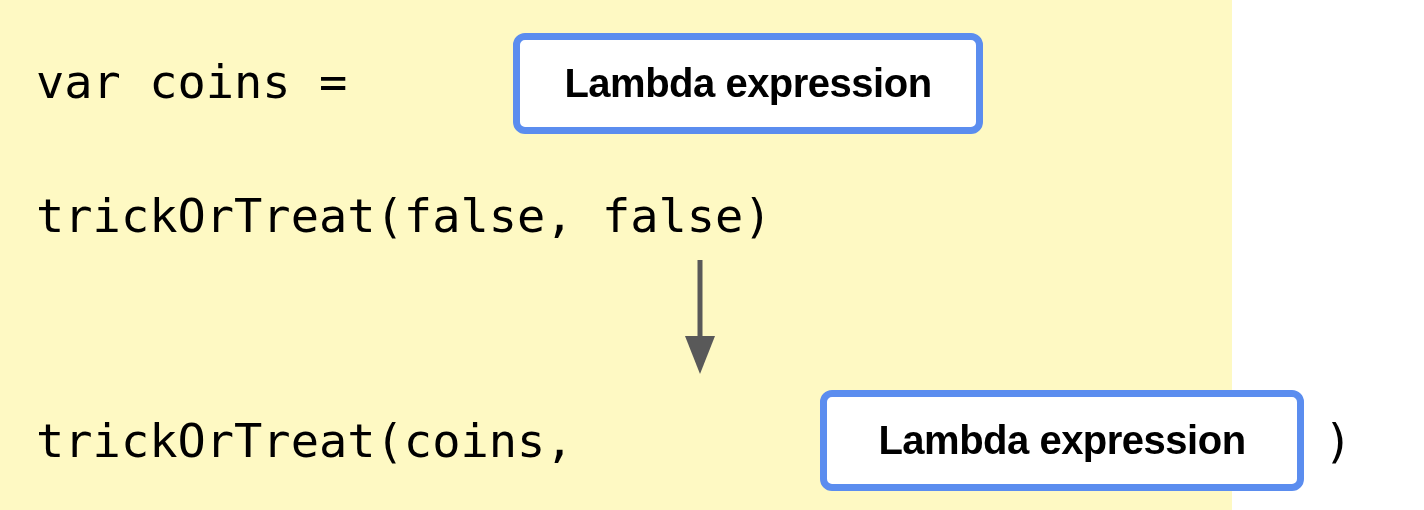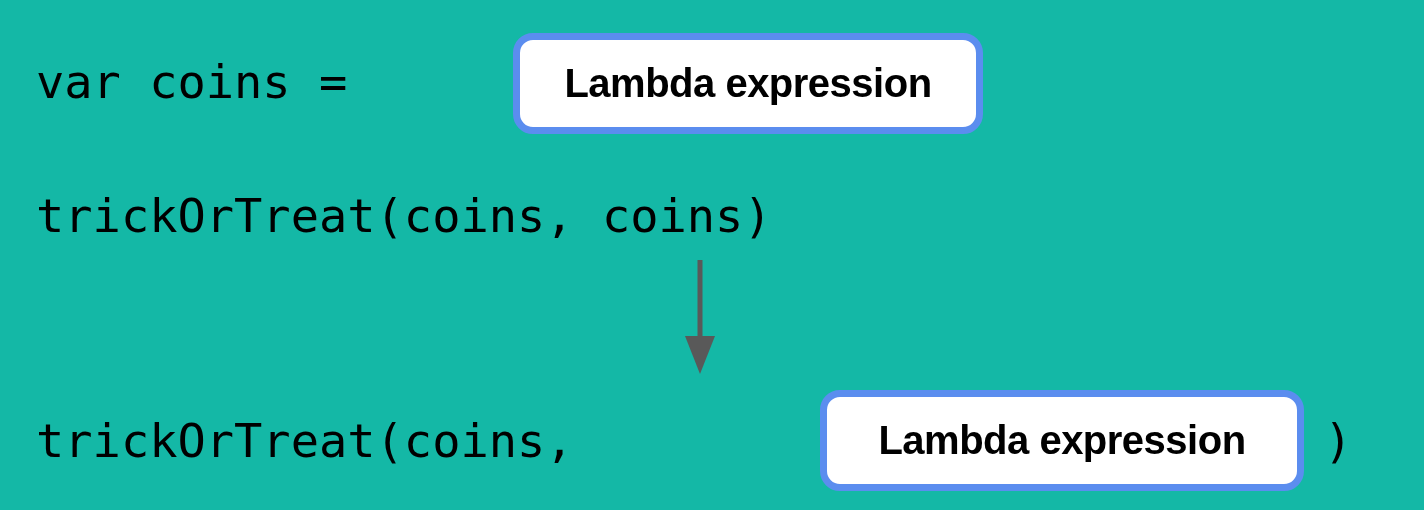--- a/index.html
+++ b/index.html
@@ -10,23 +10,23 @@
   body {
     width: 1424px;
     height: 510px;
     background: #ffffff;
     font-family: "Liberation Sans", sans-serif;
     overflow: hidden;
   }
 
   #canvas {
     position: relative;
-    width: 1424px;
+    width: 1232px;
     height: 510px;
-    background: #14b8a6;
+    background: #fef9c3;
     text-align: center;
   }
 
   
   .code {
     position: absolute;
     font-family: "DejaVu Sans Mono", monospace;
     font-size: 47px;
     font-weight: 400;
     color: #000000;
@@ -34,21 +34,21 @@
     letter-spacing: 0px;
     line-height: 1;
   }
 
   
   .chip {
     position: absolute;
     box-sizing: border-box;
     background: #ffffff;
     border: 7px solid #5b8def;
-    border-radius: 20px;
+    border-radius: 12px;
     display: flex;
     align-items: center;
     justify-content: center;
   }
   .chip-label {
     font-family: "Liberation Sans", sans-serif;
     font-weight: 700;
     font-size: 40px;
     color: #000000;
     white-space: nowrap;
@@ -71,21 +71,21 @@
 <body>
 
 <div id="canvas">
 
   <div class="code" id="line1-code">var coins = </div>
 
   <div class="chip" id="chip1">
     <span class="chip-label">Lambda expression</span>
   </div>
 
-  <div class="code" id="line2-code">trickOrTreat(coins, coins)</div>
+  <div class="code" id="line2-code">trickOrTreat(false, false)</div>
 
   <svg id="arrow" viewBox="0 0 80 120" xmlns="http://www.w3.org/2000/svg">
     <line x1="40" y1="2" x2="40" y2="82" stroke="#595959" stroke-width="5"></line>
     <polygon points="25,78 55,78 40,116" fill="#595959"></polygon>
   </svg>
 
   <div class="code" id="line3-code">trickOrTreat(coins, </div>
 
   <div class="chip" id="chip2">
     <span class="chip-label">Lambda expression</span>

